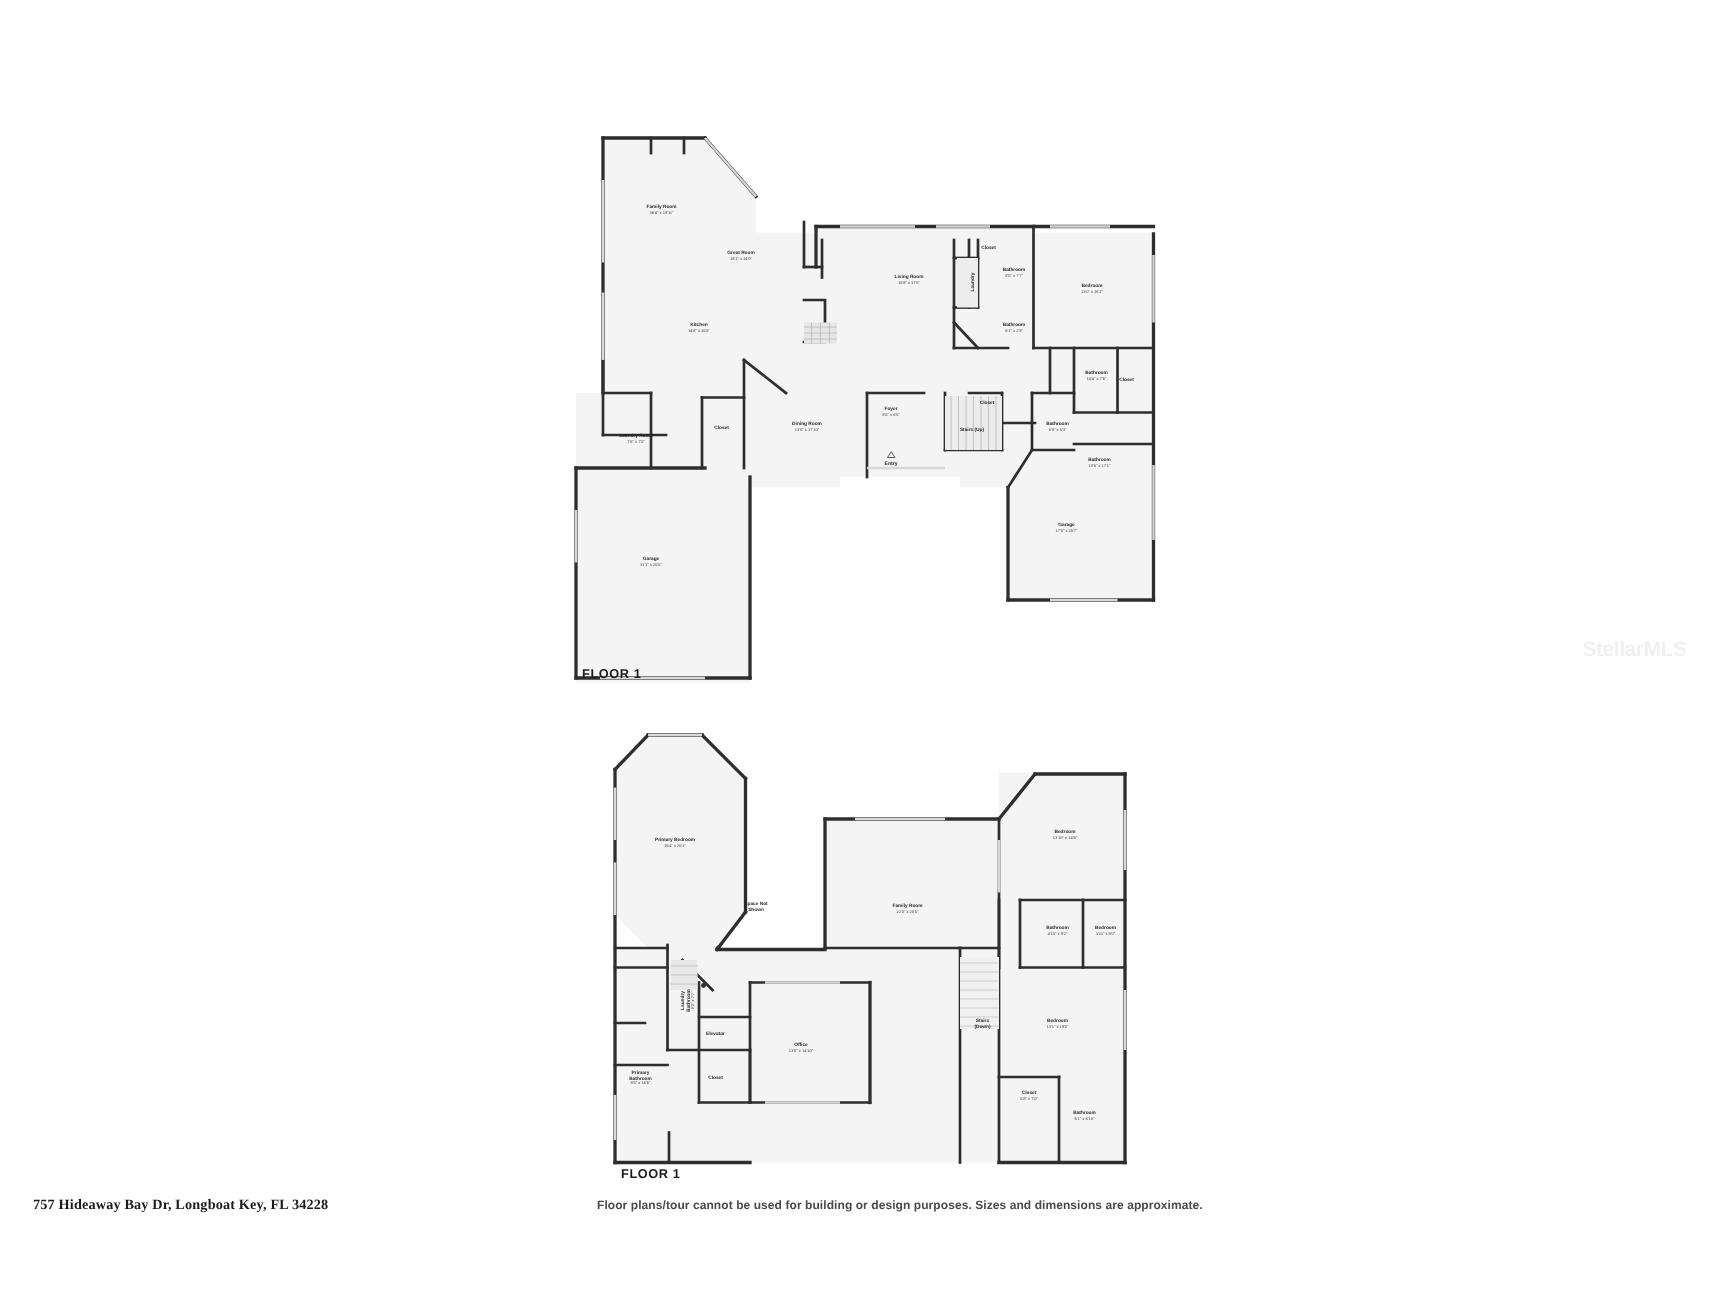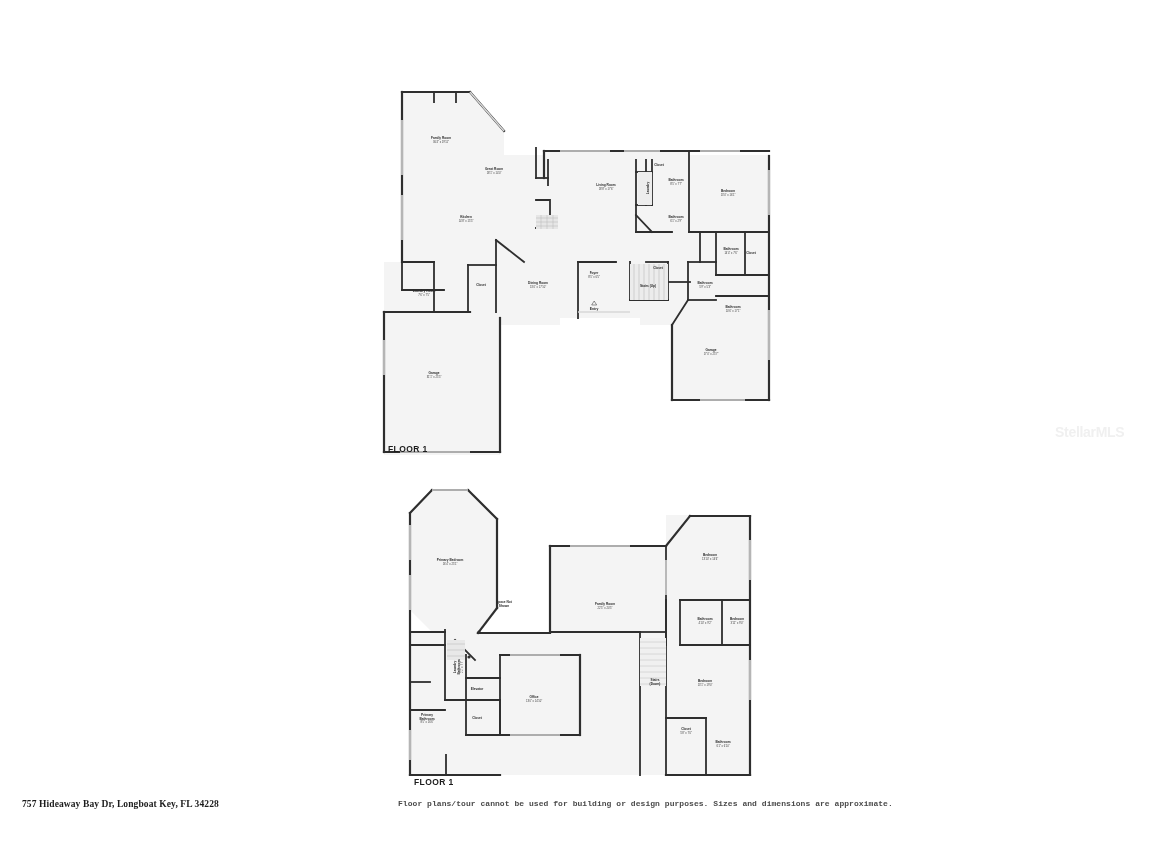--- a/index.html
+++ b/index.html
@@ -43,21 +43,21 @@
     font-family: Liberation Serif, serif;
     font-size: 9.5px;
     font-weight: bold;
     color: #1c1c1c;
     letter-spacing: 0.1px;
   }
   #disclaimer-label {
     position: absolute;
     left: 398px;
     top: 799px;
-    font-family: Liberation Mono, monospace;
+    font-family: Liberation Sans, sans-serif;
     font-size: 8px;
     font-weight: bold;
     color: #4a4a4a;
     letter-spacing: 0.05px;
   }
   #watermark {
     position: absolute;
     left: 1055px;
     top: 424px;
     font-family: "Liberation Sans", sans-serif;

